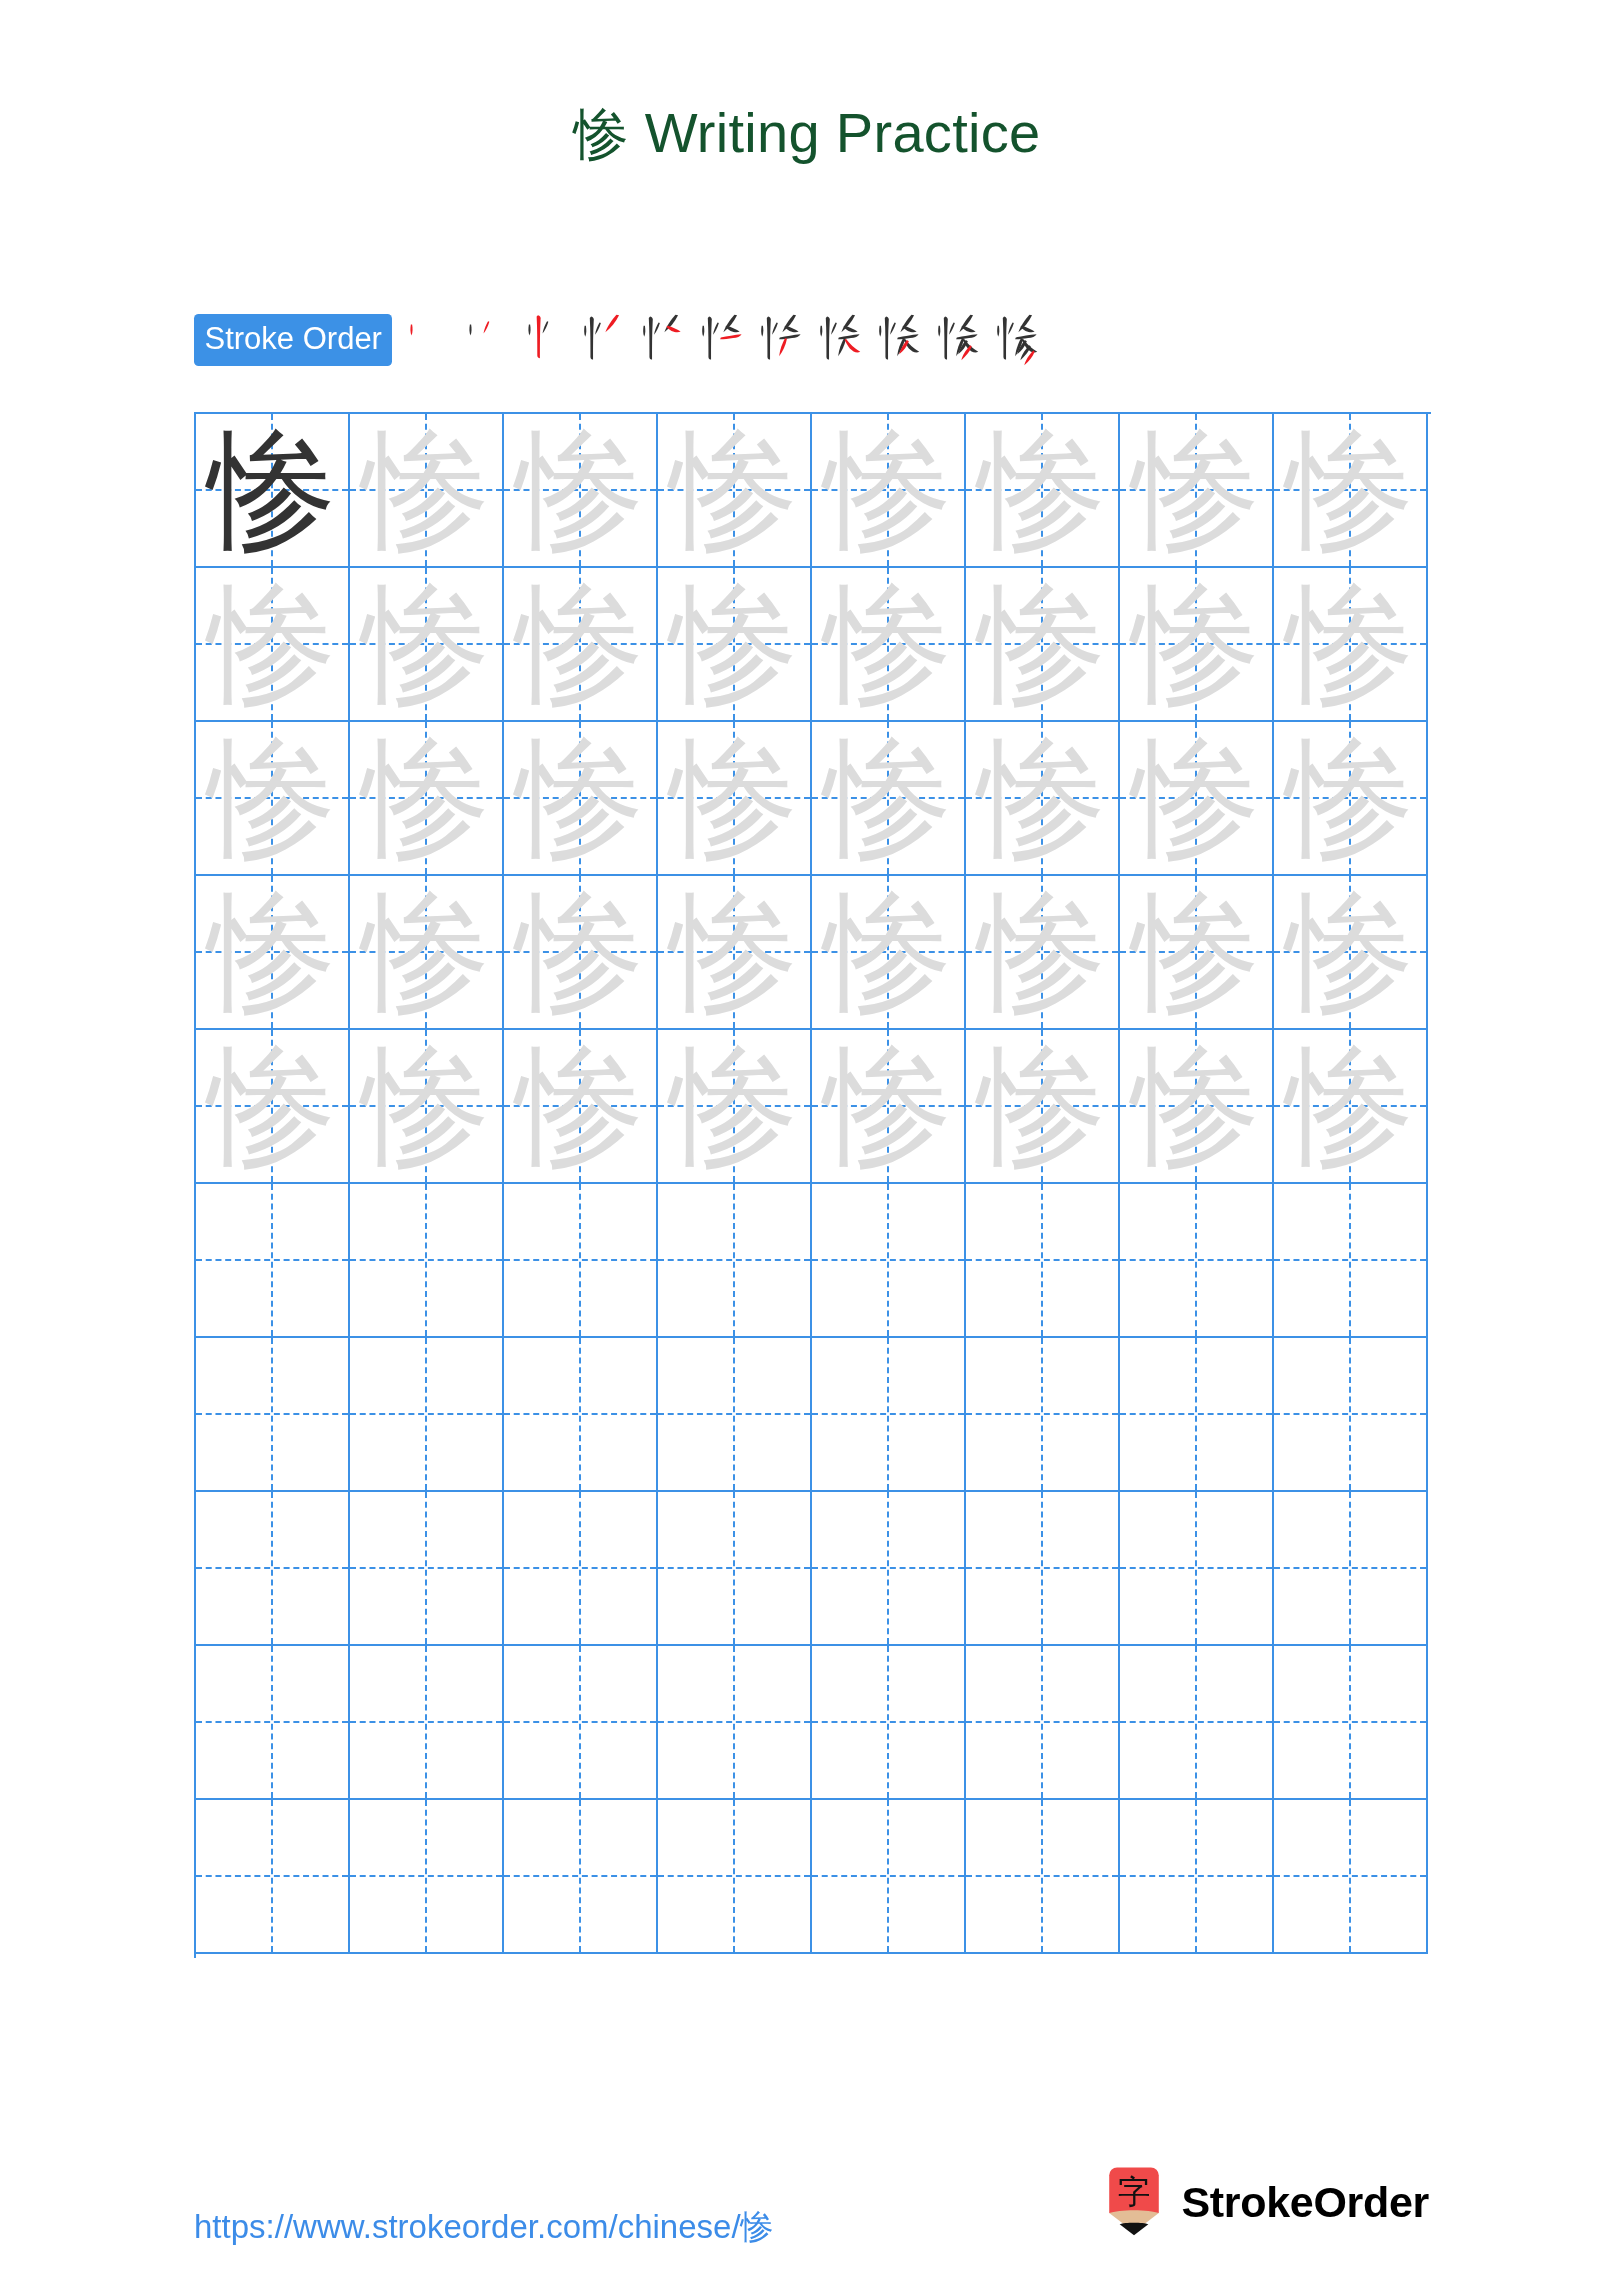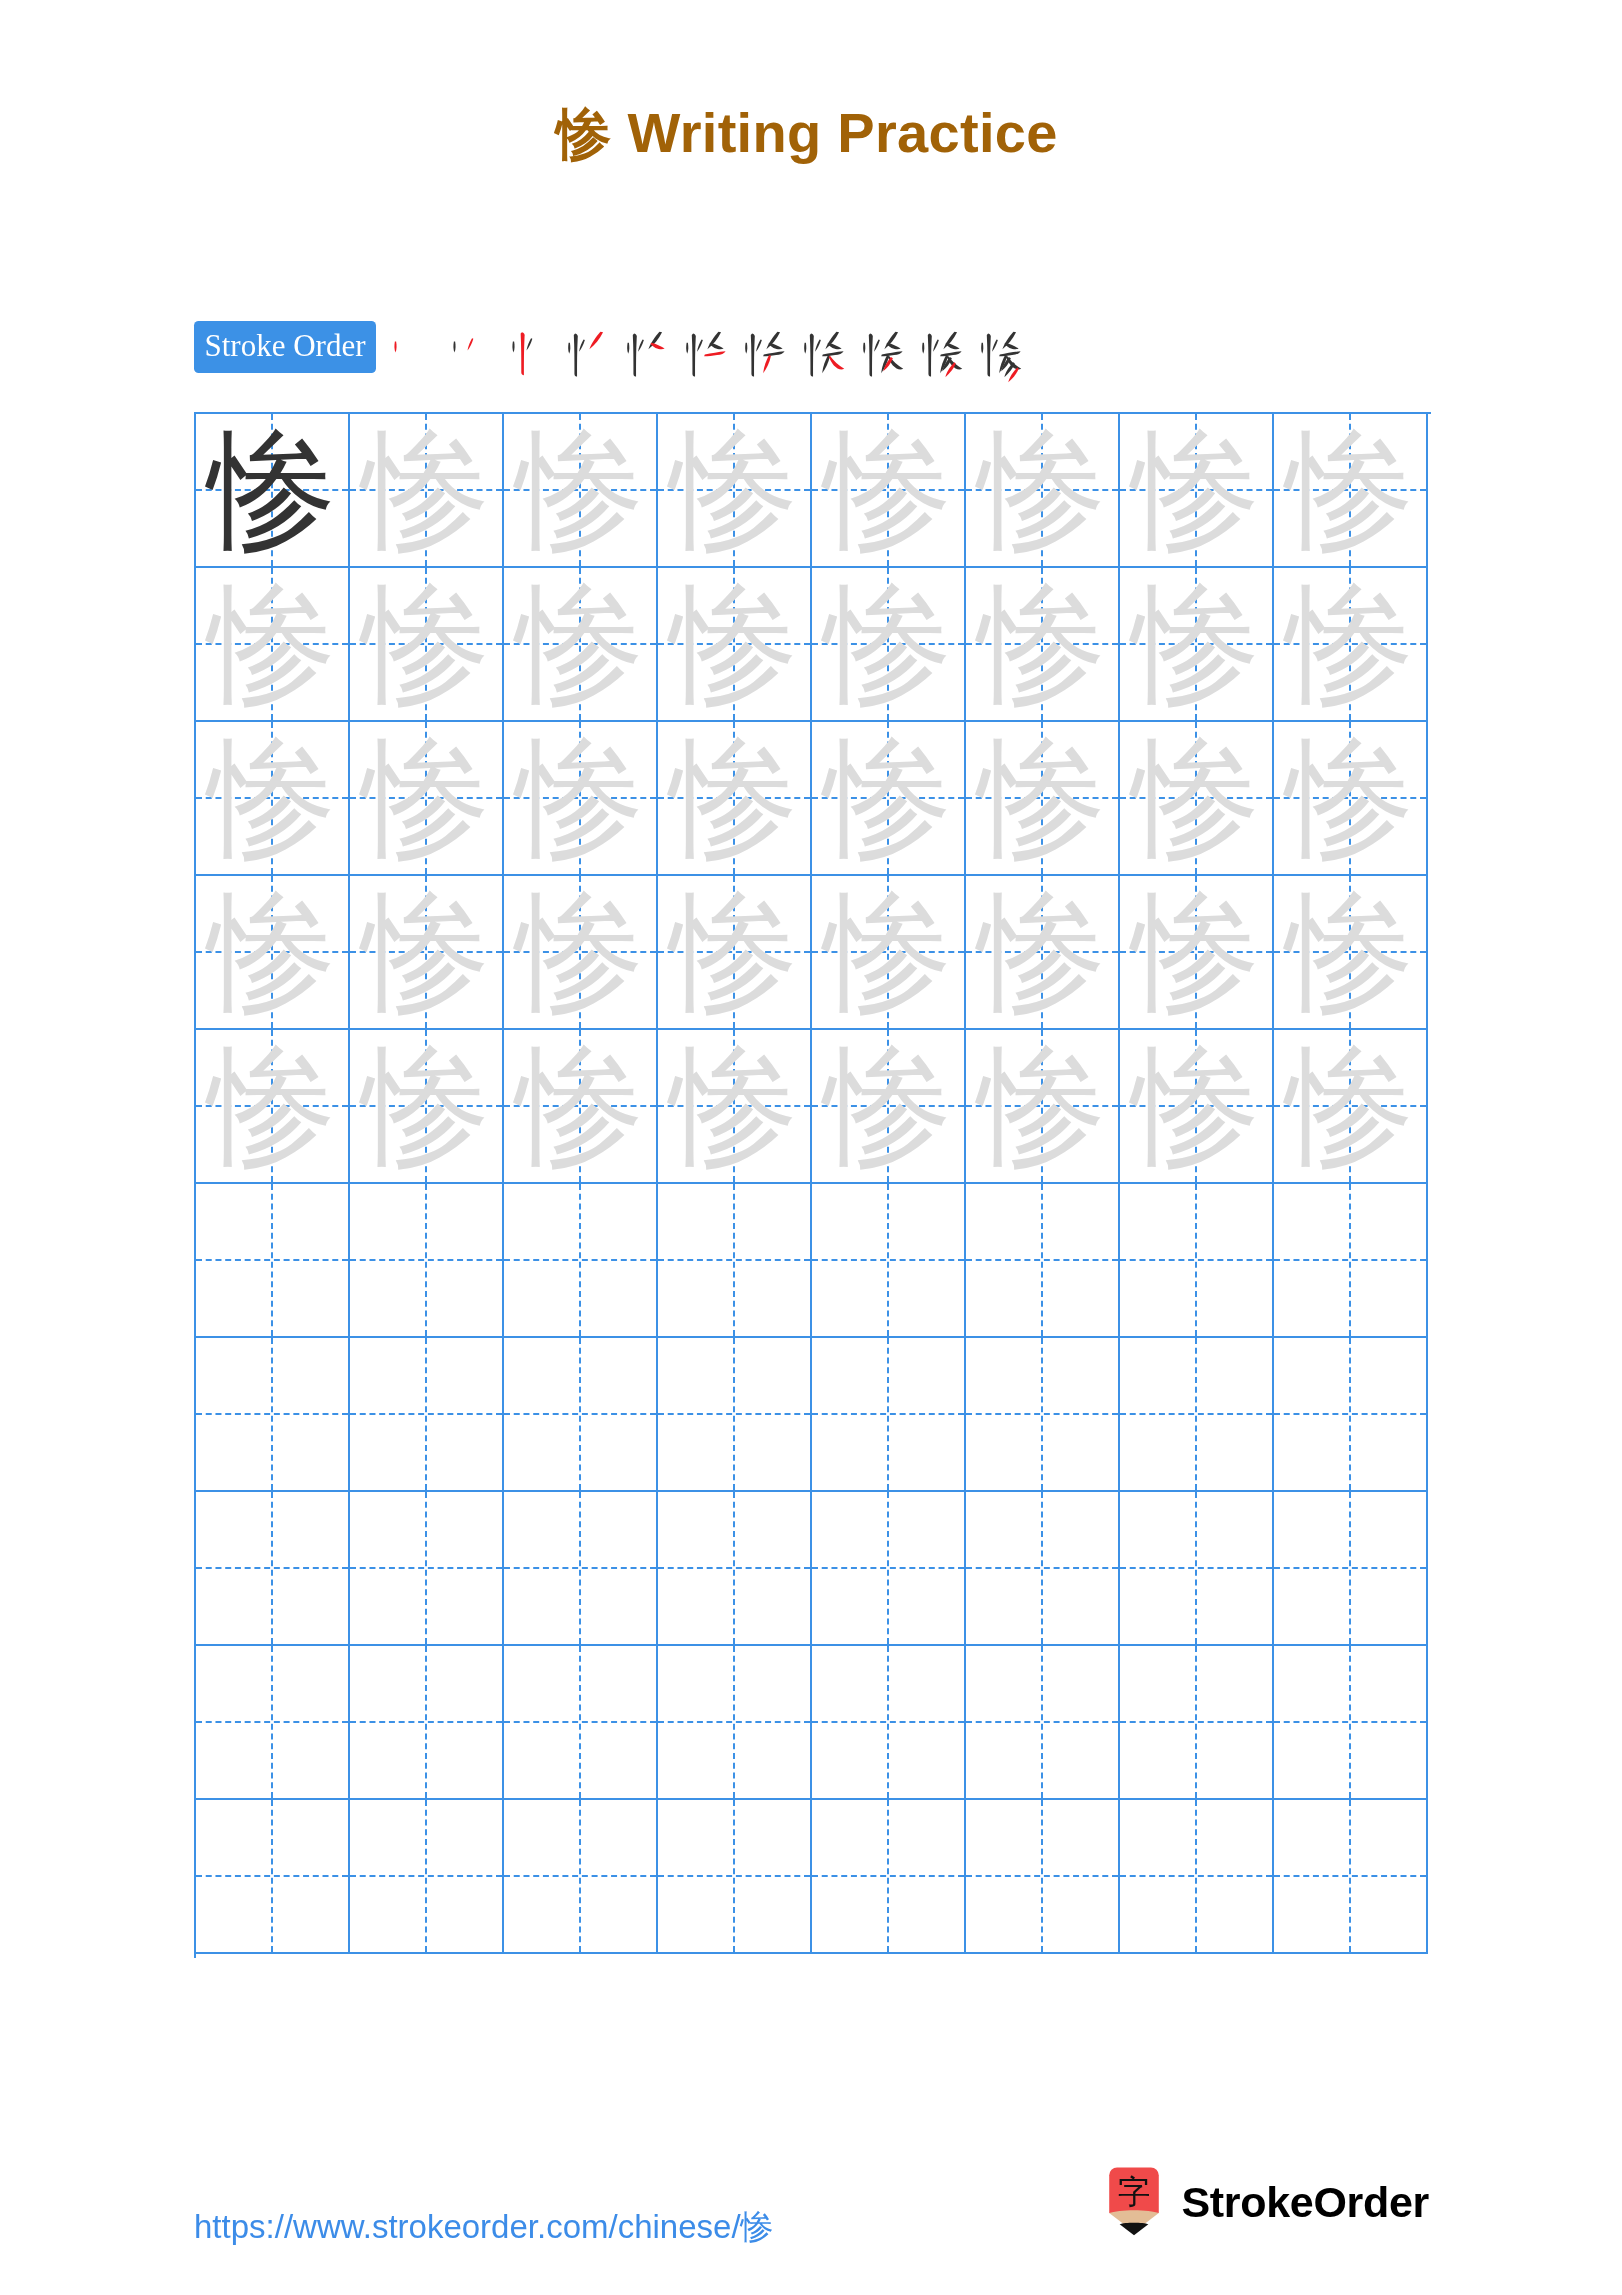--- a/index.html
+++ b/index.html
@@ -16,41 +16,40 @@
   }
 
   
   .page-title {
     position: absolute;
     top: 98px;
     left: 0;
     width: 1614px;
     text-align: center;
     font-size: 56px;
-    font-weight: 700;
-    color: #a16207;
+    font-weight: 400;
+    color: #14532d;
     letter-spacing: 0.3px;
     white-space: nowrap;
   }
   .page-title .title-char {
     font-family: "DejaVu Sans", sans-serif;
     font-size: 55px;
     vertical-align: -1.3px;
   }
 
   
   .stroke-order-row {
     position: absolute;
-    top: 311px;
+    top: 294px;
     left: 194px;
     width: 1243px;
     height: 72px;
     display: flex;
-    align-items: center;
-    font-family: Liberation Serif, serif;
+    align-items: flex-end;
   }
   .stroke-order-badge {
     background: #3c91e6;
     color: #ffffff;
     font-size: 31px;
     font-weight: 400;
     line-height: 1;
     padding: 9.2px 10.5px 11.8px 10.5px;
     border-radius: 4.6px;
     white-space: nowrap;

